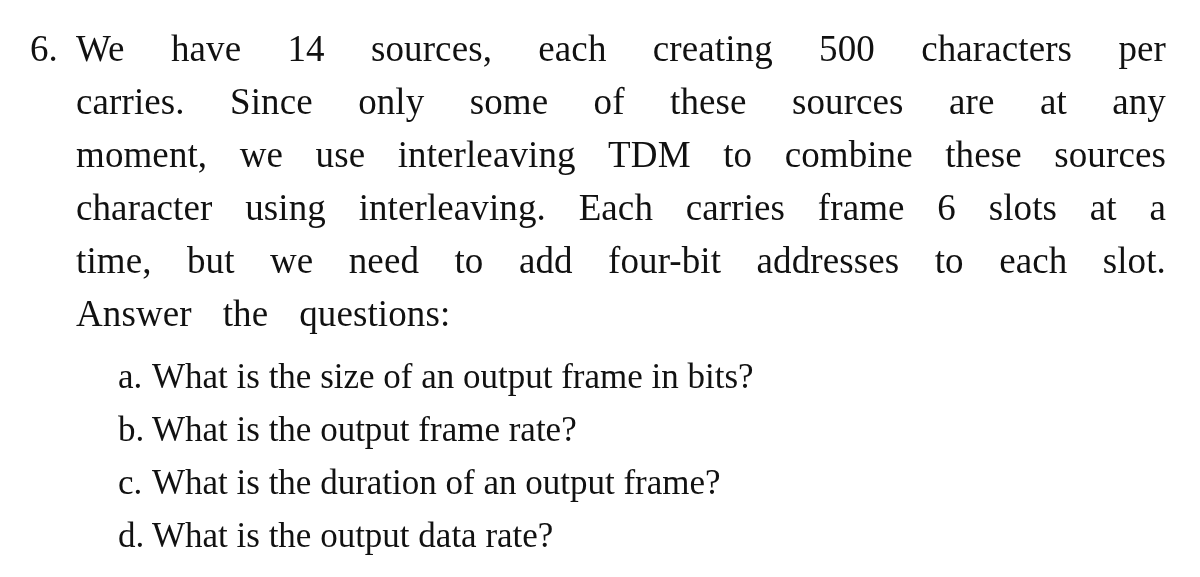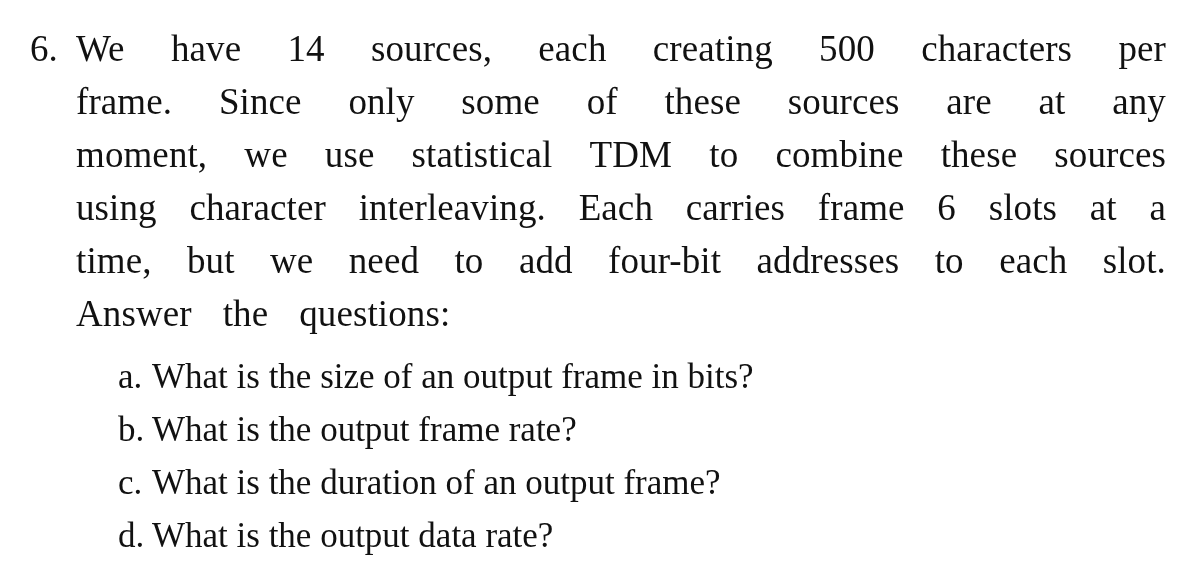--- a/index.html
+++ b/index.html
@@ -119,51 +119,51 @@
         <span class="w">each</span>
         <span class="w">creating</span>
         <span class="w">500</span>
         <span class="w">characters</span>
         <span class="w">per</span>
       </span>
     </div>
 
     <div class="q-line q-body">
       <span class="just">
-        <span class="w">frame.</span>
+        <span class="w">carries.</span>
         <span class="w">Since</span>
         <span class="w">only</span>
         <span class="w">some</span>
         <span class="w">of</span>
         <span class="w">these</span>
         <span class="w">sources</span>
         <span class="w">are</span>
         <span class="w">at</span>
         <span class="w">any</span>
       </span>
     </div>
 
     <div class="q-line q-body">
       <span class="just">
         <span class="w">moment,</span>
         <span class="w">we</span>
         <span class="w">use</span>
-        <span class="w">statistical</span>
+        <span class="w">interleaving</span>
         <span class="w">TDM</span>
         <span class="w">to</span>
         <span class="w">combine</span>
         <span class="w">these</span>
         <span class="w">sources</span>
       </span>
     </div>
 
     <div class="q-line q-body">
       <span class="just">
+        <span class="w">character</span>
         <span class="w">using</span>
-        <span class="w">character</span>
         <span class="w">interleaving.</span>
         <span class="w">Each</span>
         <span class="w">carries</span>
         <span class="w">frame</span>
         <span class="w">6</span>
         <span class="w">slots</span>
         <span class="w">at</span>
         <span class="w">a</span>
       </span>
     </div>

